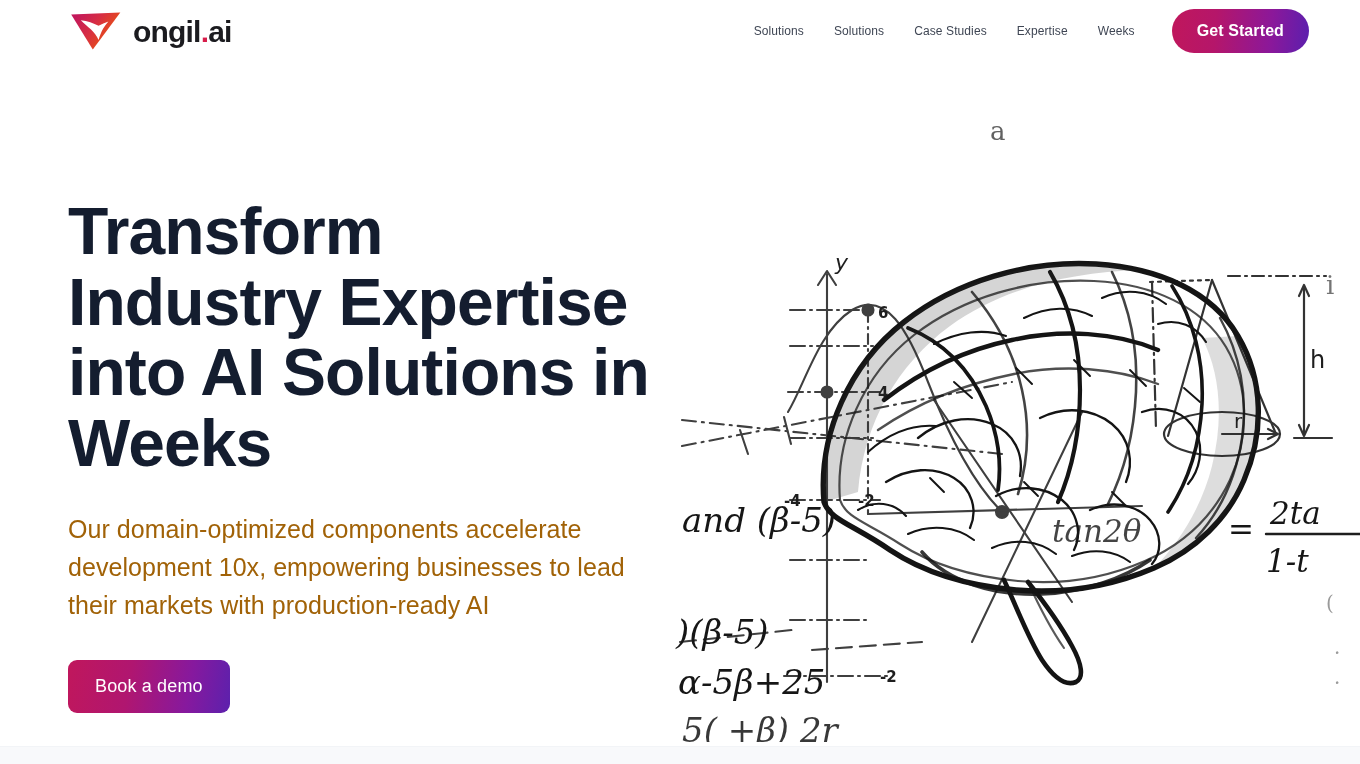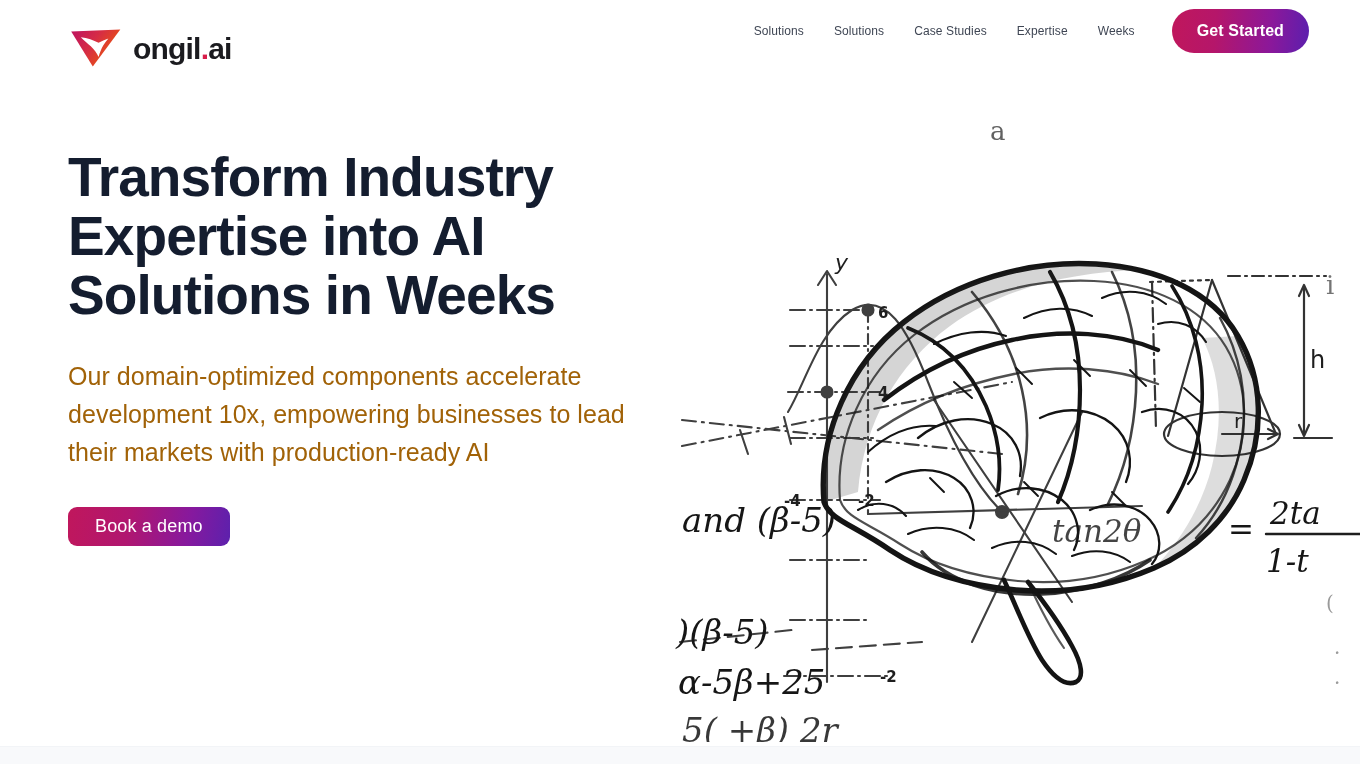--- a/index.html
+++ b/index.html
@@ -34,21 +34,21 @@
     height: 62px;
     display: flex;
     align-items: center;
     background: #ffffff;
     z-index: 30;
   }
 
   .brand {
     position: absolute;
     left: 68px;
-    top: 26px;
+    top: 9px;
     display: flex;
     align-items: center;
     gap: 9px;
     text-decoration: none;
     height: 44px;
   }
 
   .brand-mark {
     width: 56px;
     height: 42px;
@@ -118,44 +118,45 @@
 
   .hero-copy {
     position: absolute;
     left: 68px;
     top: 86px;
     width: 600px;
     z-index: 10;
   }
 
   .hero-title {
-    font-size: 55px;
+    font-size: 66px;
     line-height: 1.07;
     font-weight: 700;
     letter-spacing: -0.9px;
     color: #141d2f;
     max-width: 585px;
+    margin-top: 48px;
   }
 
   .hero-sub {
     margin-top: 32px;
     font-size: 25px;
     line-height: 1.52;
     color: #a16207;
     font-weight: 400;
     max-width: 580px;
     letter-spacing: 0.05px;
   }
 
   .hero-cta {
     margin-top: 36px;
     display: inline-flex;
     align-items: center;
     justify-content: center;
-    height: 39px;
+    height: 53px;
     padding: 0 27px;
     border: none;
     border-radius: 9px;
     background: linear-gradient(100deg, #c0175c 0%, #b01670 38%, #86199e 74%, #5c21ad 100%);
     color: #ffffff;
     font-family: inherit;
     font-size: 18px;
     font-weight: 400;
     cursor: pointer;
     letter-spacing: 0.15px;

